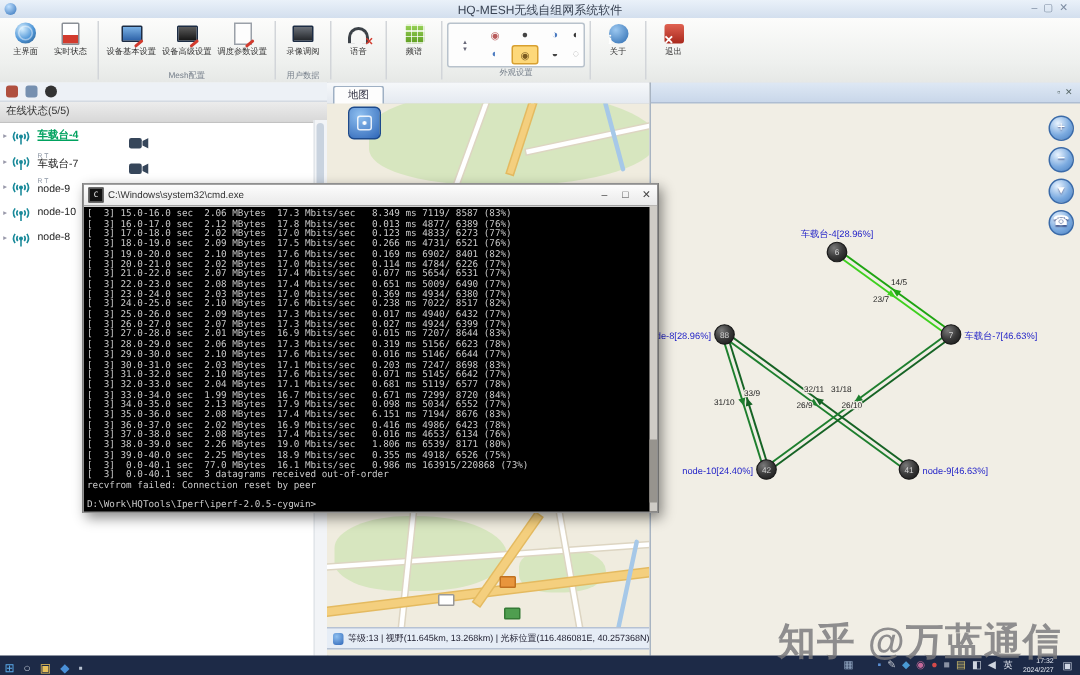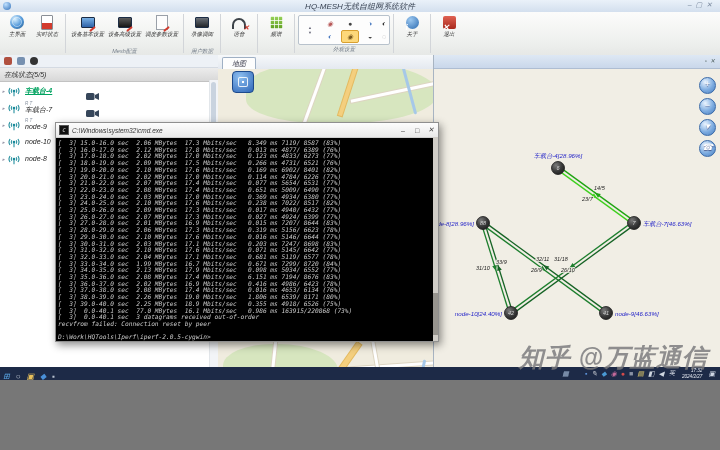--- a/index.html
+++ b/index.html
@@ -1,17 +1,17 @@
 <!DOCTYPE html>
 <html><head>
 <meta charset="utf-8">
 <style>
   html,body{margin:0;padding:0;background:#777;}
-  #app{position:relative;width:720px;height:380px;overflow:hidden;background:#fff;
-       font-family:"Liberation Sans",sans-serif;cursor:default;font-style:italic;}
+  #app{position:relative;width:720px;height:450px;overflow:hidden;background:#fff;
+       font-family:"Liberation Sans",sans-serif;cursor:default;}
   
   #titlebar{position:absolute;left:0;top:0;width:720px;height:12px;
     background:linear-gradient(#eaf1f9,#d3dfee);border-bottom:1px solid #b6c3d6;}
   #titlebar .appico{position:absolute;left:3px;top:2px;width:8px;height:8px;border-radius:50%;
     background:radial-gradient(circle at 35% 30%,#bfe0ff,#2f6fb8);}
   #titlebar .ttl{position:absolute;left:0;right:0;top:1px;text-align:center;font-size:8px;color:#3a4454;}
   #titlebar .wbtns{position:absolute;right:4px;top:1px;font-size:7px;color:#7c8ba0;letter-spacing:4px;}
   
   #ribbon{position:absolute;left:0;top:12px;width:720px;height:43px;
     background:linear-gradient(#fcfcfb,#eef0ee 70%,#e6e8e6);border-bottom:1px solid #c2c6cc;

